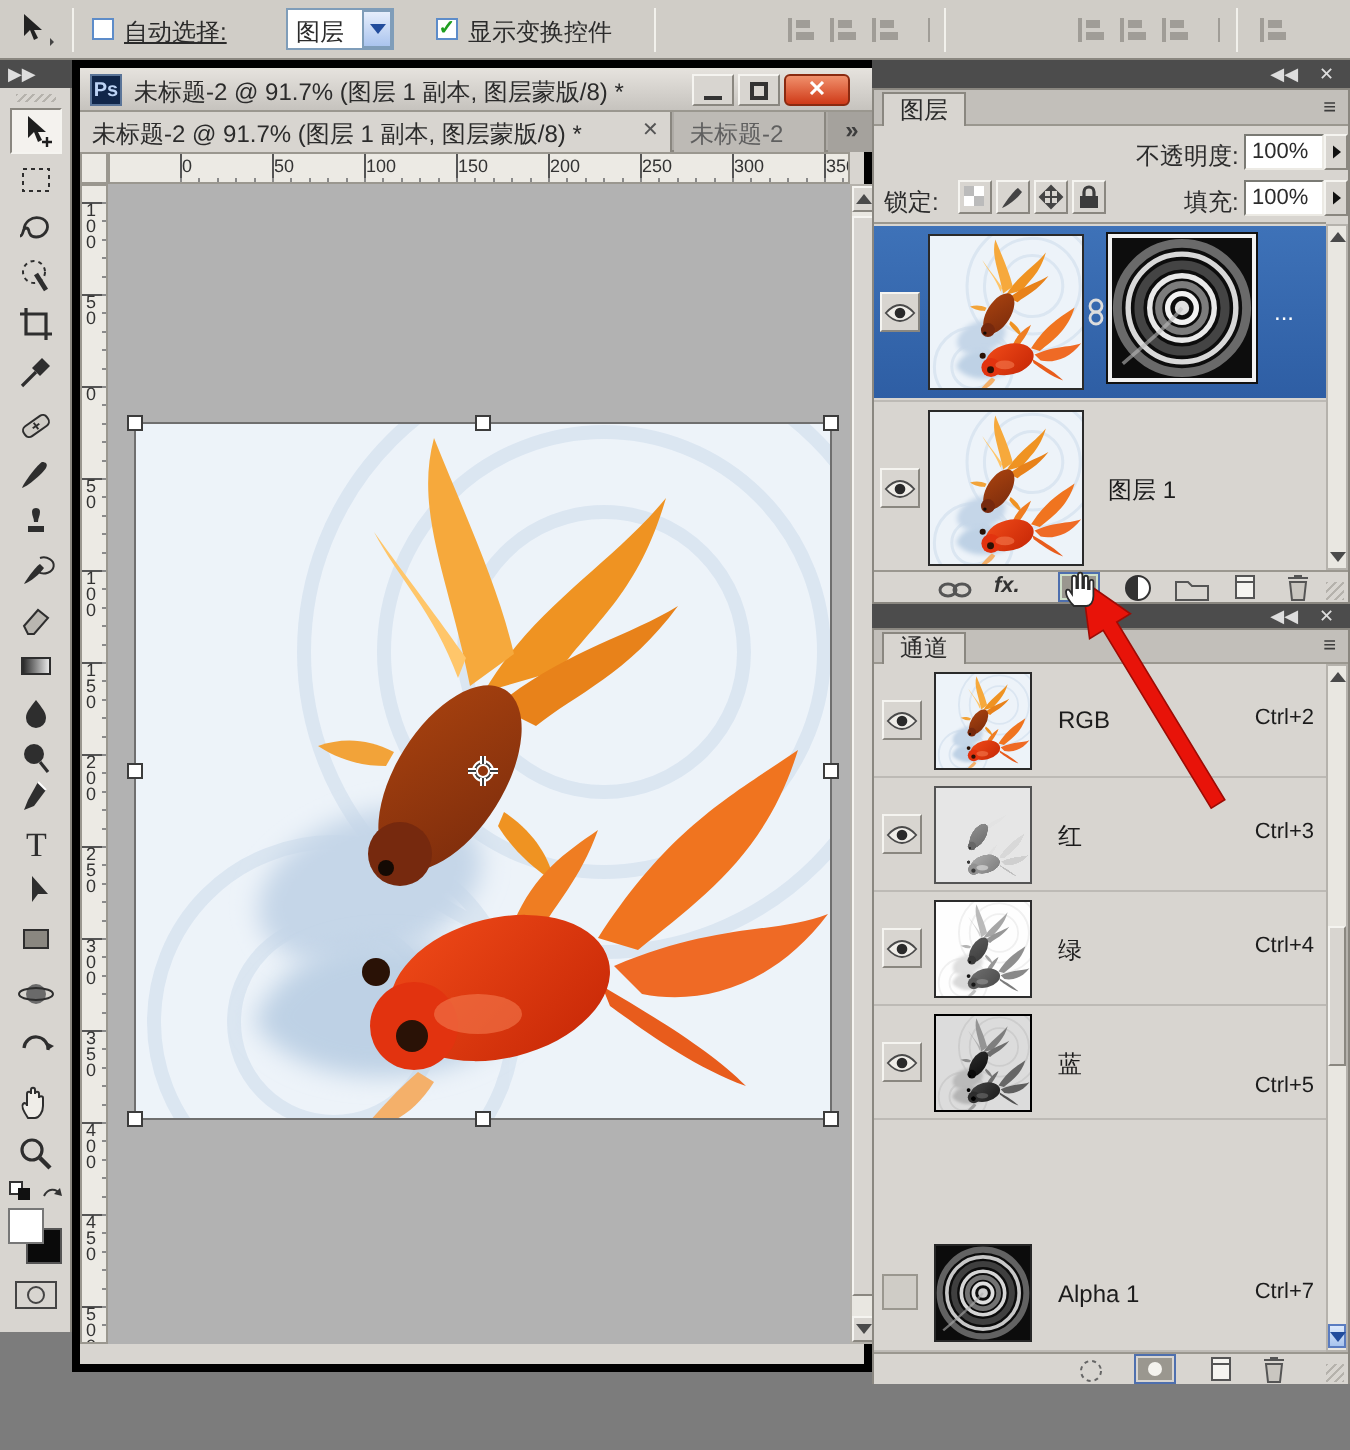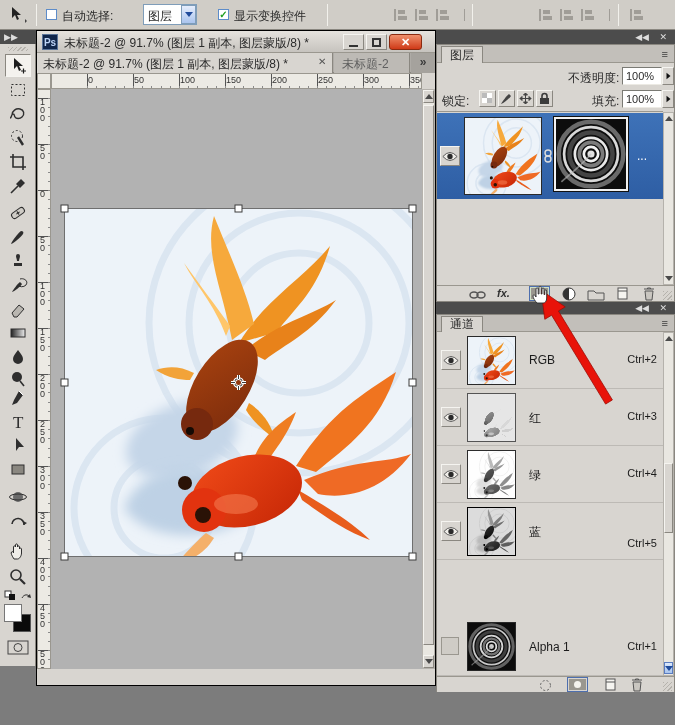--- a/index.html
+++ b/index.html
@@ -122,21 +122,21 @@
 
 <div class="a" style="left:0;top:0;width:675px;height:30px;background:#d0cdc7;border-bottom:1px solid #8a8780;">
   <div class="a" style="left:6px;top:5px;width:24px;height:20px;">
     <svg width="24" height="20">
           <path d="M6 2v11l3-3 2 5 2-1-2-4h4z" fill="#222"></path>
           <path d="M19 14l2 2-2 2z" fill="#444"></path>
         </svg>
   </div>
   <div class="a sep" style="left:36px;top:4px;height:22px;"></div>
   <div class="a ck" style="left:46px;top:9px;"></div>
-  <div class="a lbl" style="left:62px;top:8px;">自动选择:</div>
+  <div class="a lbl" style="left:62px;top:8px;text-decoration:underline;">自动选择:</div>
   <div class="a" style="left:143px;top:4px;width:54px;height:21px;background:#fff;border:1px solid #7f9db9;">
     <span class="a" style="left:4px;top:3px;font-size:12px;">图层</span>
     <div class="a xpbtn" style="right:0;top:0;width:15px;height:19px;">
           <div class="tri-d"></div>
         </div>
   </div>
   <div class="a ck" style="left:218px;top:9px;">
         <span>✓</span>
       </div>
   <div class="a lbl" style="left:234px;top:8px;">显示变换控件</div>
@@ -306,21 +306,21 @@
   <div class="a" style="left:13px;top:584px;width:18px;height:18px;background:#0a0a0a;border:1px solid #555;"></div>
   <div class="a" style="left:4px;top:574px;width:18px;height:18px;background:#fff;border:1px solid #777;"></div>
   <div class="a" style="left:7px;top:610px;width:22px;height:15px;">
     <svg width="22" height="15">
           <rect x="1" y="1" width="20" height="13" fill="#d8d5d0" stroke="#444"></rect>
           <circle cx="11" cy="7.5" r="4" fill="none" stroke="#444"></circle>
         </svg>
   </div>
 </div>
 
-<div class="a" style="left:36px;top:30px;width:400px;height:656px;background:#d8d5d0;border:1px solid #000000;">
+<div class="a" style="left:36px;top:30px;width:400px;height:656px;background:#d8d5d0;border:4px solid #000000;">
 
   <div class="a" style="left:0;top:0;width:398px;height:22px;background:linear-gradient(#e6e3de,#c6c3be);border-bottom:1px solid #9a978f;">
     <div class="a" style="left:5px;top:3px;width:16px;height:16px;background:#10264a;color:#bcd3f5;font-size:10px;font-weight:bold;text-align:center;line-height:16px;border:1px solid #5a7498;">Ps</div>
     <div class="a lbl" style="left:27px;top:4px;width:270px;overflow:hidden;font-size:12px;color:#2b2b2b;">未标题-2 @ 91.7% (图层 1 副本, 图层蒙版/8) *</div>
     <div class="a bevel" style="left:306px;top:3px;width:21px;height:16px;">
           <div class="a" style="left:5px;top:10px;width:9px;height:2px;background:#333;"></div>
         </div>
     <div class="a bevel" style="left:329px;top:3px;width:21px;height:16px;">
           <div class="a" style="left:5px;top:3px;width:9px;height:9px;border:2px solid #333;"></div>
         </div>
@@ -462,20 +462,31 @@
           </svg>
       <svg class="a" style="left:107px;top:36px;" width="8" height="14" viewBox="0 0 8 14">
             <circle cx="4" cy="4" r="3" fill="none" stroke="#ddd" stroke-width="1.4"></circle>
             <circle cx="4" cy="10" r="3" fill="none" stroke="#ddd" stroke-width="1.4"></circle>
           </svg>
       <svg class="a" style="left:117px;top:4px;border:2px solid #f2f2f2;outline:1px solid #111;" width="74" height="74" viewBox="0 0 78 78">
             <use href="#ripple"></use>
           </svg>
       <span class="a rowname" style="left:200px;top:36px;">...</span>
     </div>
+    <div class="a" style="left:0;top:88px;width:226px;height:86px;background:#d8d5d0;border-top:1px solid #bdbab5;">
+      <div class="a eyebox" style="left:3px;top:33px;">
+            <svg width="16" height="11">
+              <use href="#eye"></use>
+            </svg>
+          </div>
+      <svg class="a thumbbrd" style="left:27px;top:4px;" width="78" height="78" viewBox="0 0 349 349">
+            <use href="#fishscene"></use>
+          </svg>
+      <span class="a rowname" style="left:117px;top:36px;">图层 1</span>
+    </div>
   </div>
   <div class="a scrolltrack" style="left:226px;top:67px;width:11px;height:173px;">
     <div class="tri-u a" style="left:1px;top:3px;"></div>
     <div class="tri-dn a" style="left:1px;bottom:3px;"></div>
   </div>
 
   <div class="a" style="left:0;top:240px;width:237px;height:16px;border-top:1px solid #9a978f;background:#d8d5d0;">
     <svg class="a" style="left:32px;top:4px;" width="18" height="10" viewBox="0 0 18 10">
           <ellipse cx="5" cy="5" rx="4" ry="3" fill="none" stroke="#555" stroke-width="1.5"></ellipse>
           <ellipse cx="12" cy="5" rx="4" ry="3" fill="none" stroke="#555" stroke-width="1.5"></ellipse>
@@ -564,21 +575,21 @@
         </svg>
     <span class="a rowname" style="left:92px;top:21px;">蓝</span>
     <span class="a shortcut" style="left:150px;top:21px;width:70px;margin-top:13px;">Ctrl+5</span>
   </div>
   <div class="a" style="left:0;top:303px;width:226px;height:58px;border-bottom:1px solid #bdbab5;">
     <div class="a" style="left:4px;top:19px;width:18px;height:18px;background:#cfccc6;border:1px solid #9a978f;"></div>
     <svg class="a thumbbrd" style="left:30px;top:4px;filter:brightness(0.92);" width="49" height="49" viewBox="0 0 78 78">
           <use href="#ripple"></use>
         </svg>
     <span class="a rowname" style="left:92px;top:22px;">Alpha 1</span>
-    <span class="a shortcut" style="left:150px;top:22px;width:70px;">Ctrl+1</span>
+    <span class="a shortcut" style="left:150px;top:22px;width:70px;">Ctrl+7</span>
   </div>
   <div class="a scrolltrack" style="left:226px;top:17px;width:11px;height:344px;">
     <div class="tri-u a" style="left:1px;top:3px;"></div>
     <div class="a bevel" style="left:0;top:130px;width:9px;height:70px;"></div>
     <div class="a" style="left:0;bottom:1px;width:9px;height:12px;background:linear-gradient(#dce9fc,#a8c4ee);border:1px solid #5a7cc0;display:flex;align-items:center;justify-content:center;">
           <div class="tri-d"></div>
         </div>
   </div>
   <div class="a" style="left:0;top:361px;width:237px;height:16px;border-top:1px solid #9a978f;background:#d8d5d0;">
     <svg class="a" style="left:102px;top:2px;" width="13" height="13">

